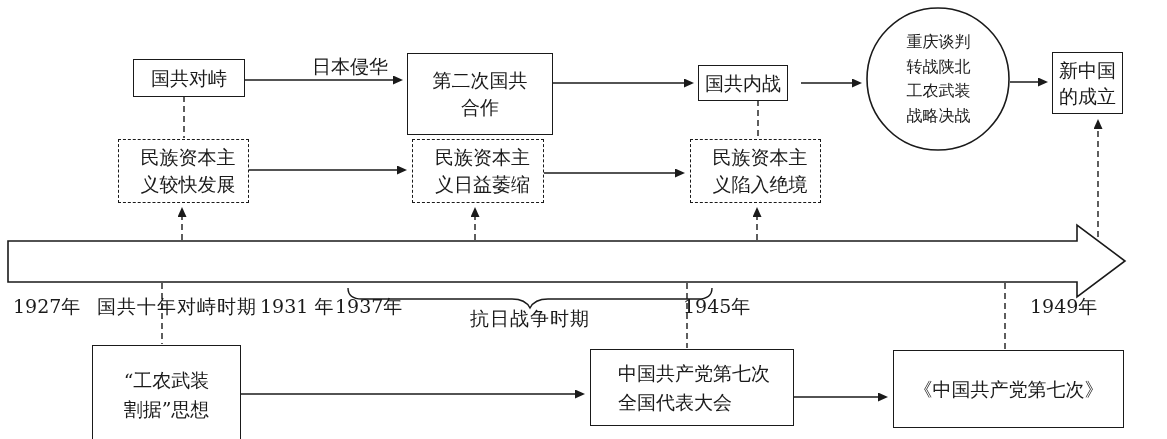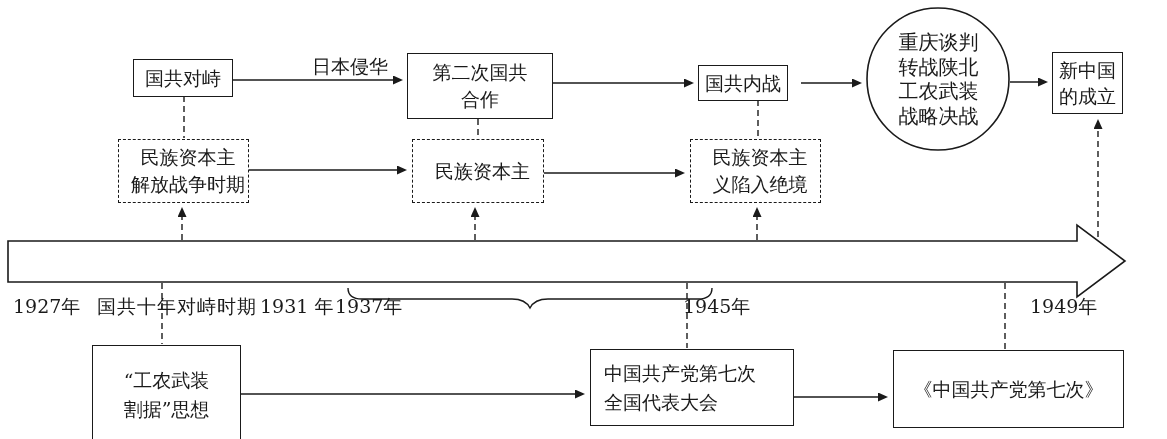--- a/index.html
+++ b/index.html
@@ -7,26 +7,26 @@
     position:relative;width:1167px;height:439px;background:#ffffff;
     font-family:"DejaVu Serif","Liberation Serif",serif;color:#1a1a1a;overflow:hidden;
   }
   .layer{position:absolute;left:0;top:0;width:1167px;height:439px;}
   .box{
     position:absolute;border:1.6px solid #1a1a1a;background:#ffffff;
     display:flex;flex-direction:column;align-items:center;justify-content:center;
     text-align:center;font-size:19px;line-height:27px;box-sizing:border-box;white-space:nowrap;
   }
   .box.dashed{border-style:dashed;padding-left:9px;}
-  .box.left-align{align-items:flex-start;text-align:left;padding-left:13px;}
+  .box.left-align{align-items:flex-start;text-align:left;padding-left:27px;}
   .free-label{position:absolute;font-size:19px;white-space:nowrap;}
   .tl-label{position:absolute;top:250px;font-size:19px;white-space:nowrap;margin-top:44px;}
   .circle-text{
     position:absolute;left:863px;top:30px;width:151px;text-align:center;
-    font-size:20px;line-height:24.5px;white-space:nowrap;
+    font-size:16px;line-height:24.5px;white-space:nowrap;
   }
   .spread{letter-spacing:2px;}
 </style>
 </head>
 <body>
 
 <div class="stage">
 
   <svg class="layer" width="1167" height="439" viewBox="0 0 1167 439">
     <defs>
@@ -57,29 +57,29 @@
     <line x1="162" y1="283" x2="162" y2="344" stroke="#1a1a1a" stroke-width="1.4" stroke-dasharray="6,4"></line>
     <line x1="687" y1="283" x2="687" y2="348" stroke="#1a1a1a" stroke-width="1.4" stroke-dasharray="6,4"></line>
     <line x1="1005" y1="283" x2="1005" y2="349" stroke="#1a1a1a" stroke-width="1.4" stroke-dasharray="6,4"></line>
 
     <line x1="182" y1="240" x2="182" y2="209" stroke="#1a1a1a" stroke-width="1.4" stroke-dasharray="6,4" marker-end="url(#arr)"></line>
     <line x1="475" y1="240" x2="475" y2="209" stroke="#1a1a1a" stroke-width="1.4" stroke-dasharray="6,4" marker-end="url(#arr)"></line>
     <line x1="757" y1="240" x2="757" y2="209" stroke="#1a1a1a" stroke-width="1.4" stroke-dasharray="6,4" marker-end="url(#arr)"></line>
     <line x1="1098" y1="237" x2="1098" y2="121" stroke="#1a1a1a" stroke-width="1.4" stroke-dasharray="6,4" marker-end="url(#arr)"></line>
   </svg>
 
-  <div class="box" style="left:133px;top:59px;width:100px;height:38px;">
+  <div class="box" style="left:133px;top:59px;width:112px;height:38px;">
     <span>国共对峙</span>
   </div>
 
   <div class="free-label" style="left:268px;top:54px;margin-left:44px;">
     <span>日本侵华</span>
   </div>
 
-  <div class="box" style="left:407px;top:53px;width:146px;height:66px;">
+  <div class="box" style="left:407px;top:53px;width:146px;height:82px;">
     <span>第二次国共</span>
     <span>合作</span>
   </div>
 
   <div class="box" style="left:698px;top:65px;width:90px;height:36px;">
     <span>国共内战</span>
   </div>
 
   <div class="circle-text">
     <div>重庆谈判</div>
@@ -88,39 +88,43 @@
     <div>战略决战</div>
   </div>
 
   <div class="box" style="left:1052px;top:52px;width:71px;height:62px;line-height:26px;">
     <span>新中国</span>
     <span>的成立</span>
   </div>
 
   <div class="box dashed" style="left:118px;top:139px;width:131px;height:64px;">
     <span>民族资本主</span>
-    <span>解放战争时期</span>
+    <span>义较快发展</span>
   </div>
 
   <div class="box dashed" style="left:412px;top:139px;width:132px;height:64px;">
     <span>民族资本主</span>
+    <span>义日益萎缩</span>
   </div>
 
   <div class="box dashed" style="left:690px;top:139px;width:131px;height:64px;">
     <span>民族资本主</span>
     <span>义陷入绝境</span>
   </div>
 
   <span class="tl-label" style="left:13px;">1927年</span>
   <span class="tl-label" style="left:97px;letter-spacing:1px;">国共十年对峙时期</span>
   <span class="tl-label" style="left:260px;">1931 年</span>
   <span class="tl-label" style="left:335px;">1937年</span>
   <span class="tl-label" style="left:683px;">1945年</span>
   <span class="tl-label" style="left:1030px;">1949年</span>
 
+  <div class="free-label" style="left:455px;top:306px;width:150px;text-align:center;letter-spacing:1px;">
+    <span>抗日战争时期</span>
+  </div>
 
   <div class="box" style="left:92px;top:345px;width:149px;height:100px;line-height:29px;">
     <span>“工农武装</span>
     <span>割据”思想</span>
   </div>
 
   <div class="box left-align" style="left:590px;top:349px;width:204px;height:77px;line-height:29px;">
     <span>中国共产党第七次</span>
     <span>全国代表大会</span>
   </div>

